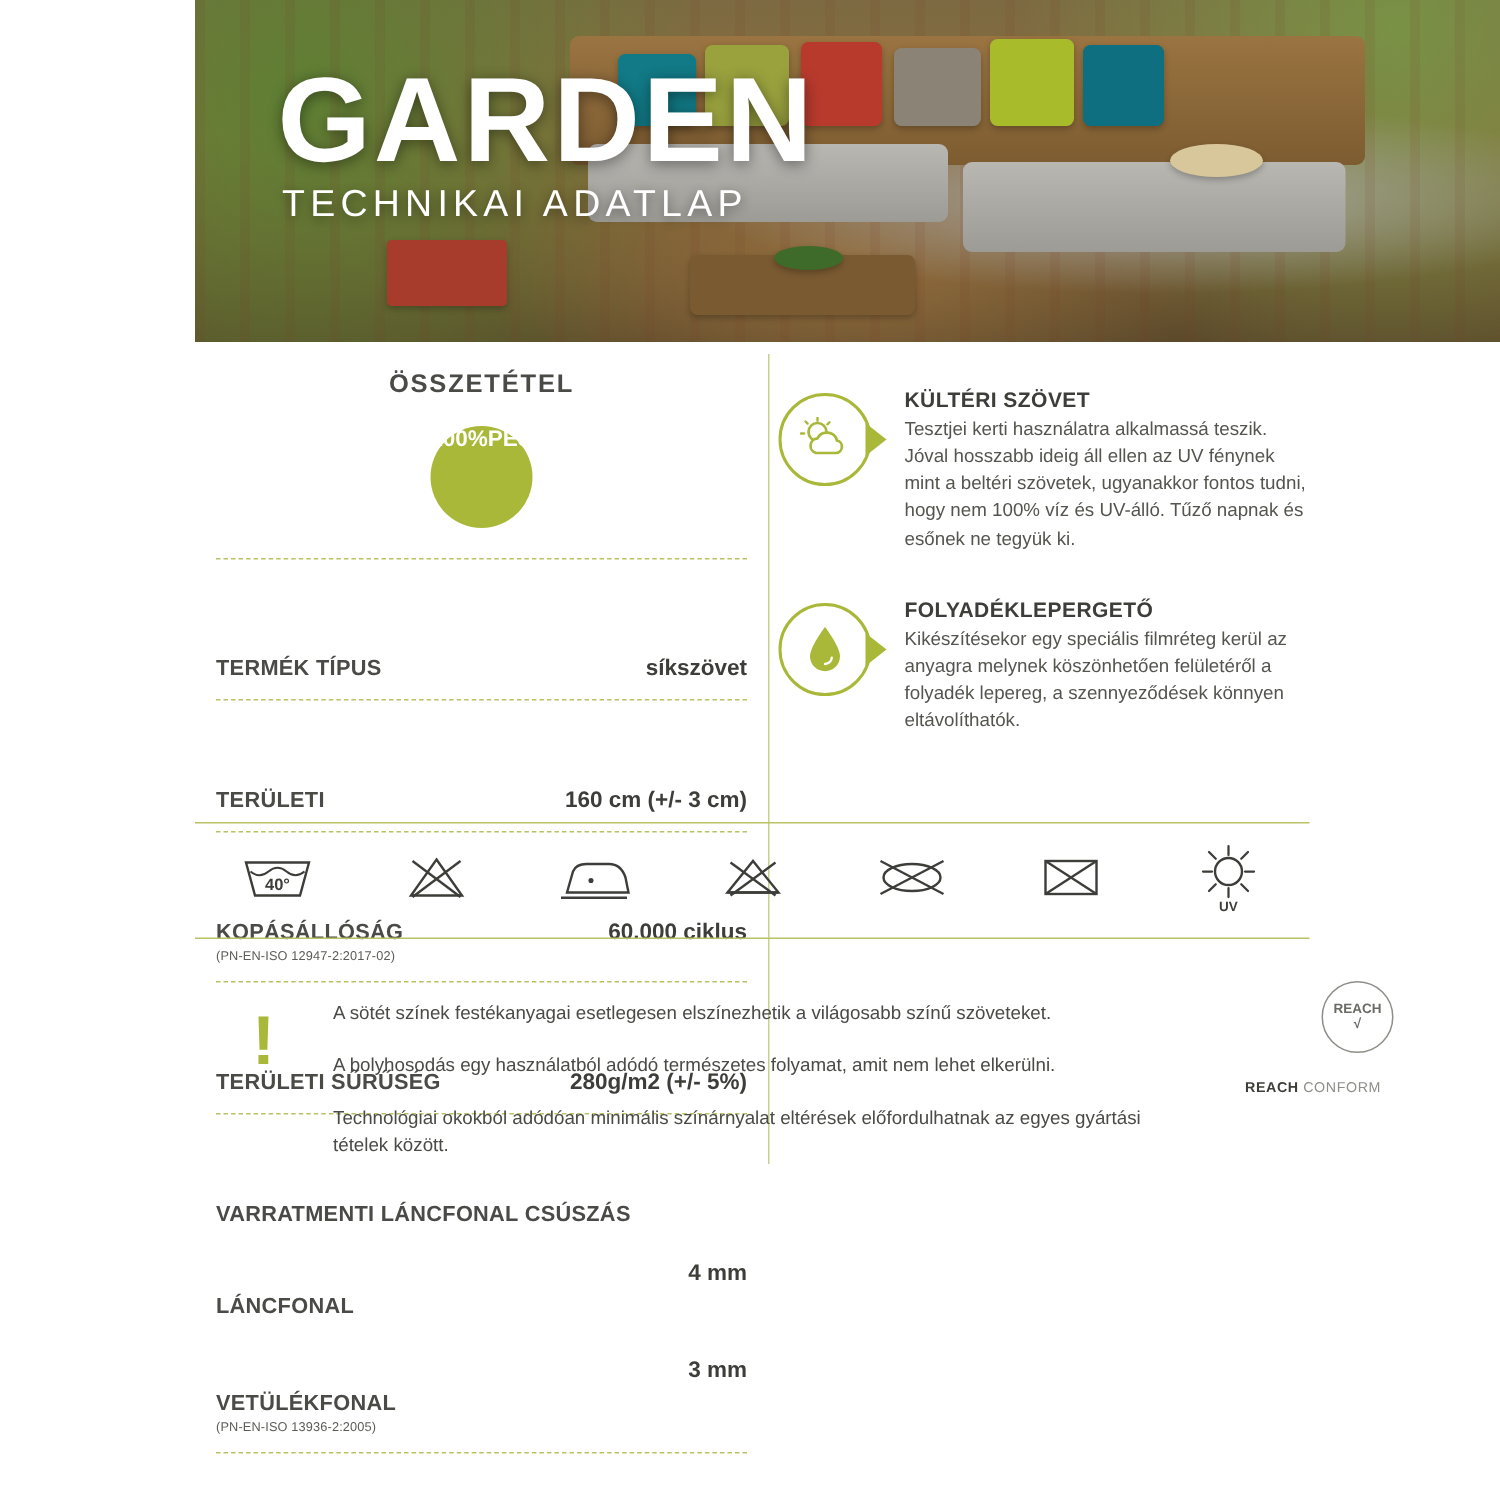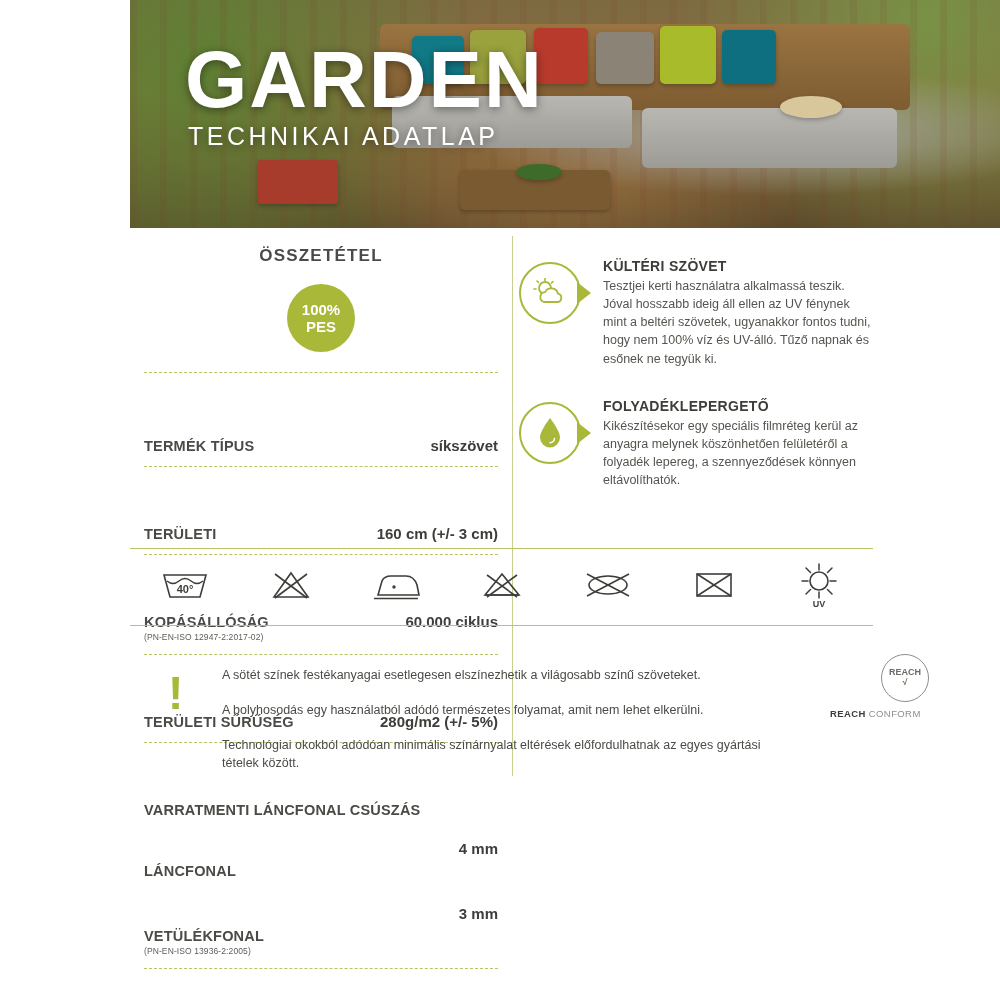--- a/index.html
+++ b/index.html
@@ -72,21 +72,21 @@
   }
 
   .sect-title {
     text-align: center; font-size: 17px; font-weight: bold;
     letter-spacing: 1.2px; color: #4a4a46; padding-top: 18px;
   }
 
   .badge-100 {
     width: 68px; height: 68px; border-radius: 50%;
     background: #a9b838; color: #fff;
-    display: flex; flex-direction: column; align-items: center; justify-content: center;
+    display: flex; justify-content: center;
     font-size: 15px; font-weight: bold; line-height: 1.15;
     margin: 18px auto 0 auto;
   }
 
   .dash-line {
     border-top: 1.5px dashed #b9c264; margin: 20px 14px 0 14px;
   }
 
   .spec-rows { margin-top: 6px; padding: 0 14px; }
   .spec-row {
@@ -151,21 +151,21 @@
   .note { font-size: 12.5px; line-height: 1.5; margin-bottom: 16px; color: #4a4a46; }
 
   .reach {
     position: absolute; left: 700px; top: 6px; width: 150px; text-align: left;
   }
   .reach-circle {
     width: 48px; height: 48px; border-radius: 50%; border: 1.6px solid #8e8e88;
     margin: 0 auto; display: flex; flex-direction: column; align-items: center; justify-content: center;
     color: #6b6b66; font-size: 9px; font-weight: bold; line-height: 1.1;
   }
-  .reach-label { margin-top: 6px; font-size: 9.5px; font-weight: bold; color: #3d3d39; letter-spacing: .4px; }
+  .reach-label { margin-top: 18px; font-size: 9.5px; font-weight: bold; color: #3d3d39; letter-spacing: .4px; }
   .reach-label span { color: #8e8e88; font-weight: normal; }
 </style>
 </head>
 <body>
 
 <div class="hero">
   <div class="hero-photo">
     <div class="railing"></div>
     <div class="sofa-back"></div>
     <div class="cushion" style="left:262px;top:96px;width:240px;height:52px;"></div>

